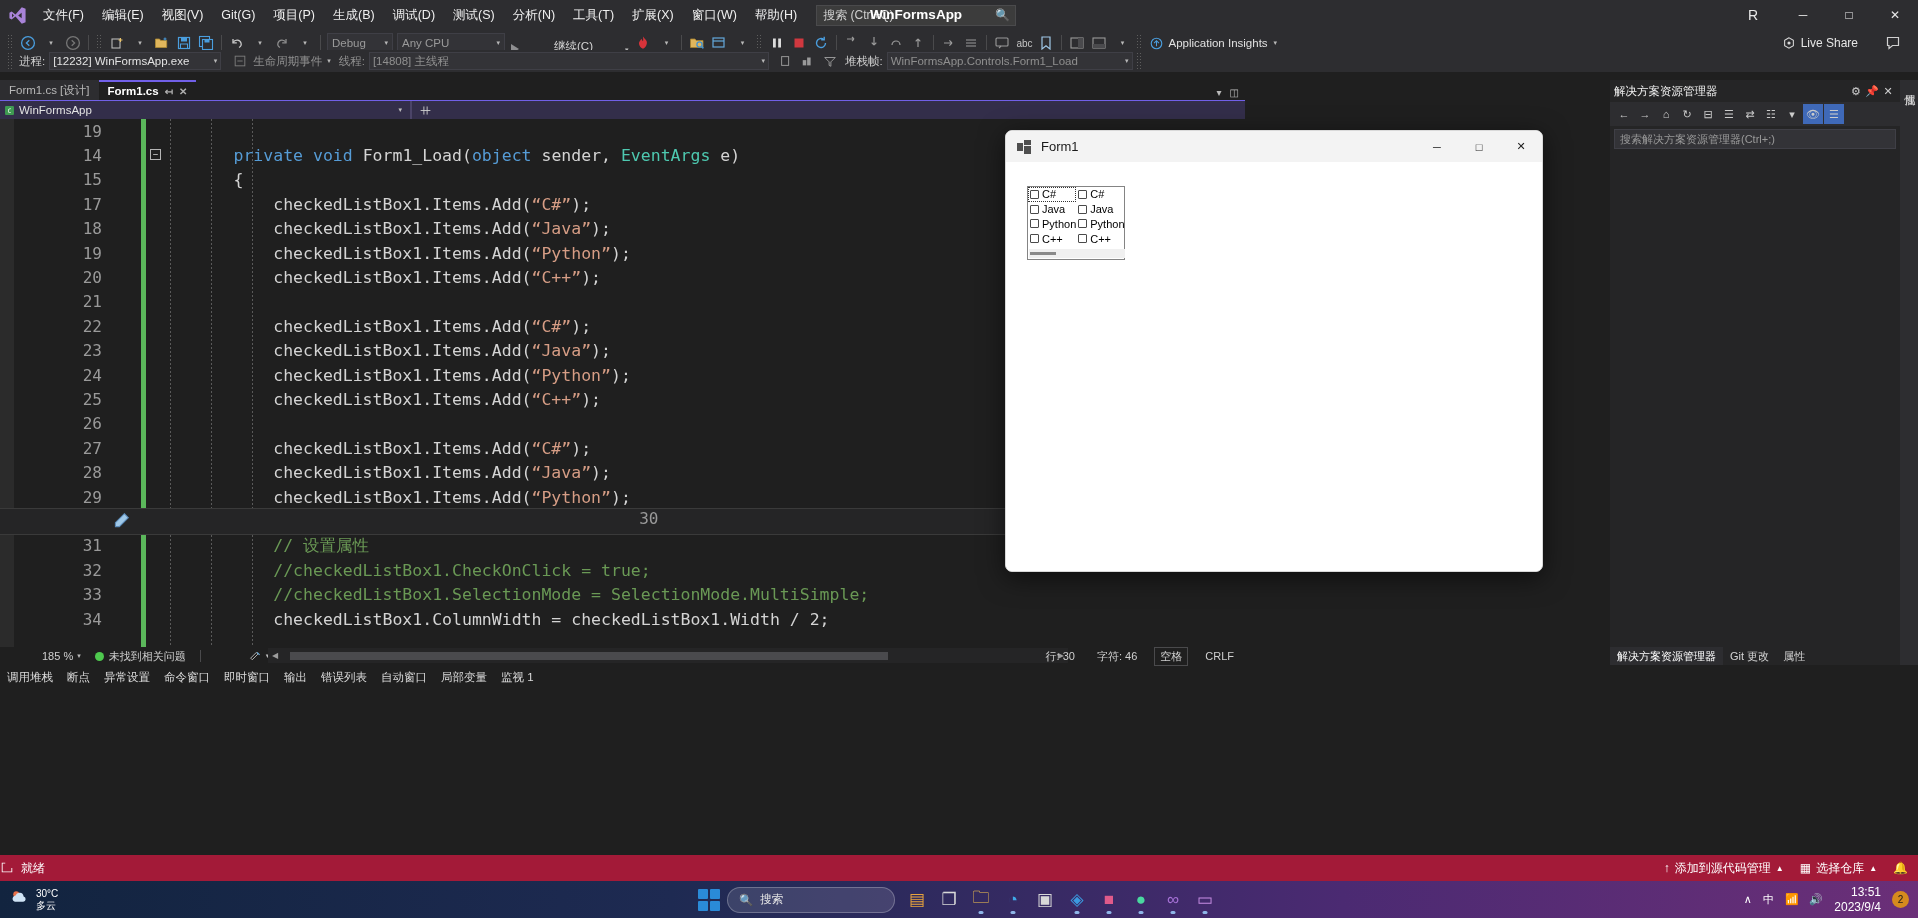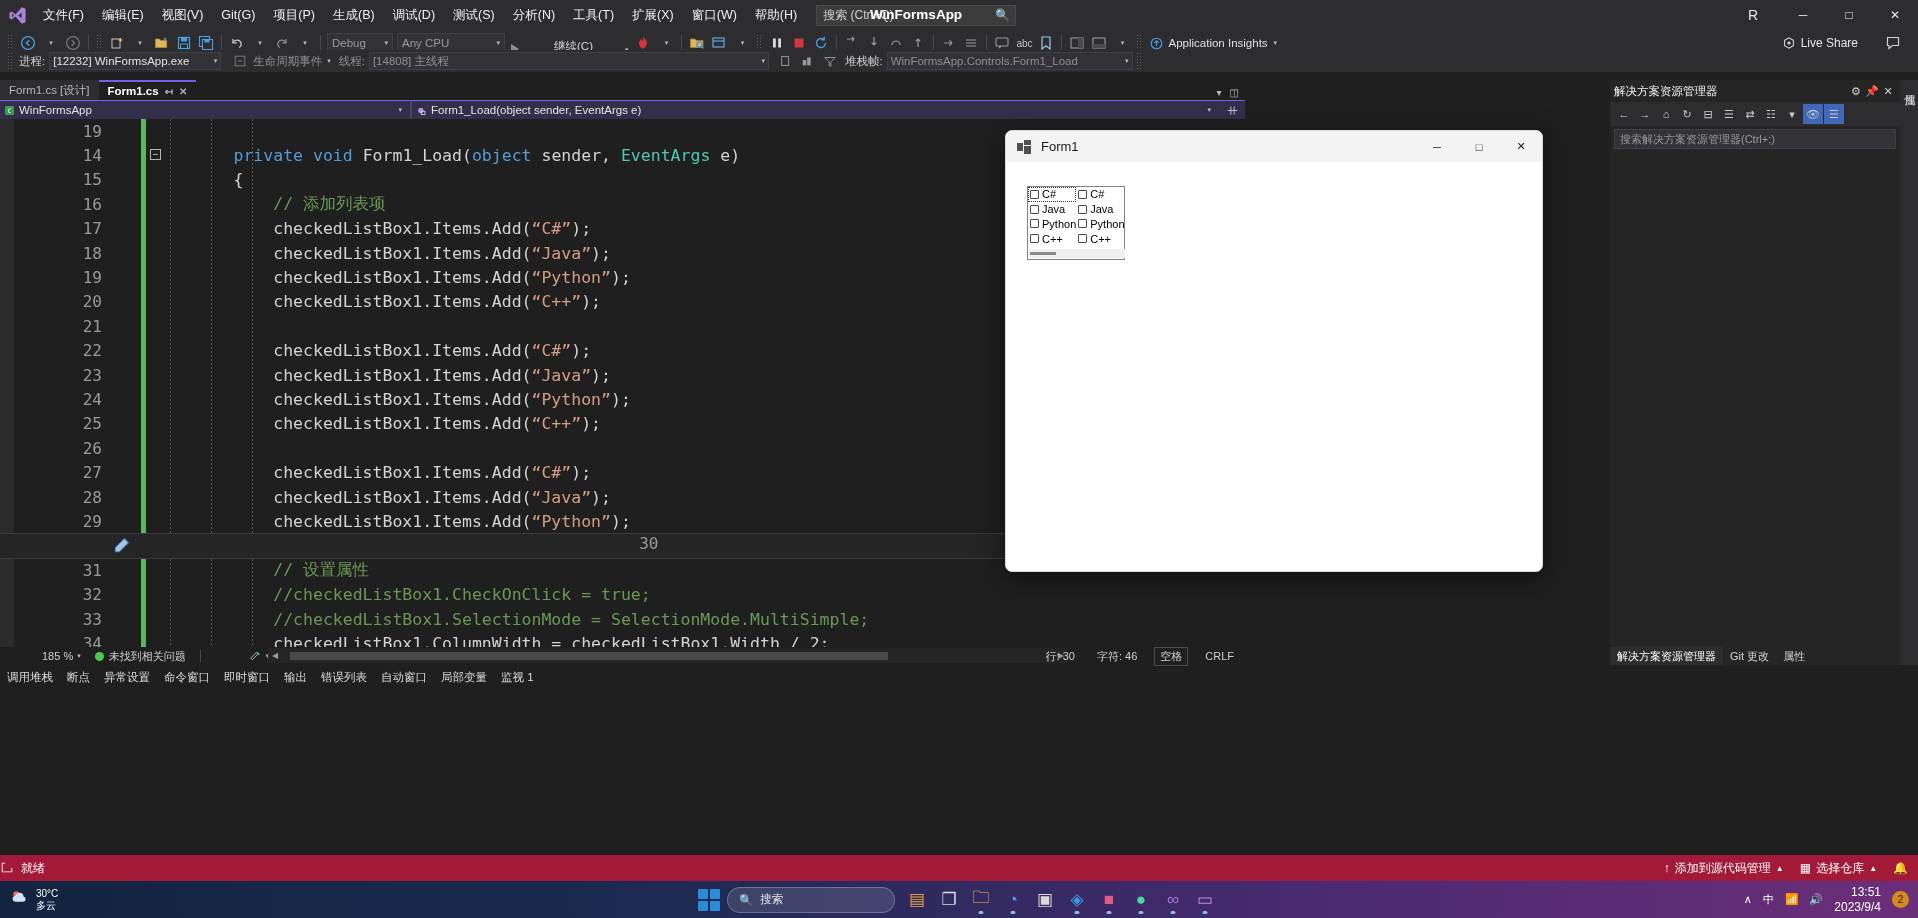--- a/index.html
+++ b/index.html
@@ -584,50 +584,39 @@
         <svg width="11" height="11" viewBox="0 0 16 16">
             <rect x="1.5" y="1.5" width="13" height="13" rx="1.5" fill="#3f9a52"></rect>
             <text x="8" y="11.5" font-size="9" fill="#fff" text-anchor="middle" font-family="monospace">C</text>
           </svg>
       </span>
       <span>WinFormsApp</span>
       <span class="nav-caret">▾</span>
     </div>
     <div class="nav-sep"></div>
     <div class="nav-sep"></div>
-    <div class="nav-seg" style="flex:1;">
-      <span class="sq-ico">
-        <svg width="11" height="11" viewBox="0 0 16 16">
-            <path d="M3 8a4 4 0 0 1 8 0 4 4 0 0 1-8 0z" fill="#b08ee0"></path>
-            <rect x="8" y="9" width="5" height="5" fill="none" stroke="#d8d8d8" stroke-width="1.2"></rect>
-          </svg>
-      </span>
-      <span>Form1_Load(object sender, EventArgs e)</span>
-      <span class="nav-caret">▾</span>
-    </div>
     <div style="width:26px;display:flex;align-items:center;justify-content:center;">
       <svg width="13" height="13" viewBox="0 0 16 16">
           <path d="M2 8h12M6 3v10M10 3v10" stroke="#cfcfcf" stroke-width="1.1"></path>
         </svg>
     </div>
   </div>
 
   <div class="editor">
     <div class="ed-left-strip"></div>
     <div class="ed-changebar"></div>
     <div class="indent-guides">
       <div class="iguide" style="left:170px;"></div>
       <div class="iguide" style="left:211px;"></div>
       <div class="iguide" style="left:252px;"></div>
     </div>
     <div class="code-area" id="code-area">
         <div class="cline"><span class="lnum">19</span><span class="gutter-gap"></span><span class="ctext"></span></div>
         <div class="cline"><span class="lnum">14</span><span class="gutter-gap"></span><span class="ctext">        <span class="k">private </span><span class="k">void </span><span class="id">Form1_Load</span><span class="pn">(</span><span class="k">object</span><span class="id"> sender, </span><span class="kt">EventArgs</span><span class="id"> e)</span></span><span class="fold" style="top: 6px;">−</span></div>
         <div class="cline"><span class="lnum">15</span><span class="gutter-gap"></span><span class="ctext">        <span class="pn">{</span></span></div>
-        <div class="cline"><span class="lnum">16</span><span class="gutter-gap"></span><span class="ctext">            <span class="cm">// 添加列表项</span></span></div>
         <div class="cline"><span class="lnum">17</span><span class="gutter-gap"></span><span class="ctext">            <span class="id">checkedListBox1.Items.Add(</span><span class="st">“C#”</span><span class="pn">);</span></span></div>
         <div class="cline"><span class="lnum">18</span><span class="gutter-gap"></span><span class="ctext">            <span class="id">checkedListBox1.Items.Add(</span><span class="st">“Java”</span><span class="pn">);</span></span></div>
         <div class="cline"><span class="lnum">19</span><span class="gutter-gap"></span><span class="ctext">            <span class="id">checkedListBox1.Items.Add(</span><span class="st">“Python”</span><span class="pn">);</span></span></div>
         <div class="cline"><span class="lnum">20</span><span class="gutter-gap"></span><span class="ctext">            <span class="id">checkedListBox1.Items.Add(</span><span class="st">“C++”</span><span class="pn">);</span></span></div>
         <div class="cline"><span class="lnum">21</span><span class="gutter-gap"></span><span class="ctext"></span></div>
         <div class="cline"><span class="lnum">22</span><span class="gutter-gap"></span><span class="ctext">            <span class="id">checkedListBox1.Items.Add(</span><span class="st">“C#”</span><span class="pn">);</span></span></div>
         <div class="cline"><span class="lnum">23</span><span class="gutter-gap"></span><span class="ctext">            <span class="id">checkedListBox1.Items.Add(</span><span class="st">“Java”</span><span class="pn">);</span></span></div>
         <div class="cline"><span class="lnum">24</span><span class="gutter-gap"></span><span class="ctext">            <span class="id">checkedListBox1.Items.Add(</span><span class="st">“Python”</span><span class="pn">);</span></span></div>
         <div class="cline"><span class="lnum">25</span><span class="gutter-gap"></span><span class="ctext">            <span class="id">checkedListBox1.Items.Add(</span><span class="st">“C++”</span><span class="pn">);</span></span></div>
         <div class="cline"><span class="lnum">26</span><span class="gutter-gap"></span><span class="ctext"></span></div>

